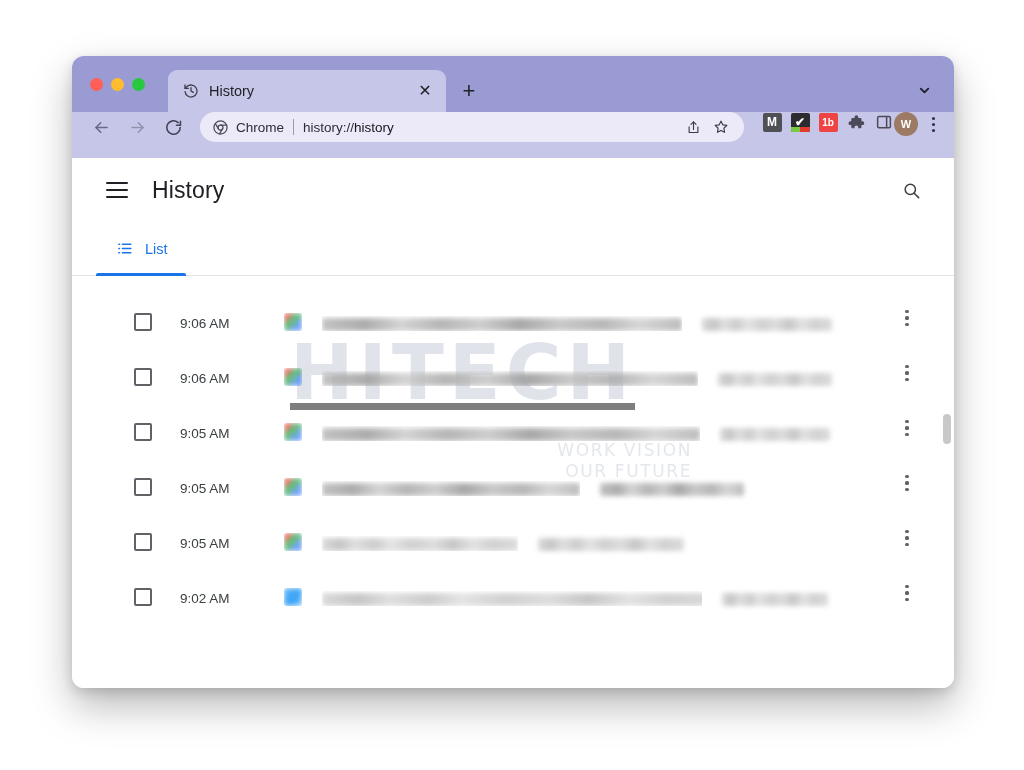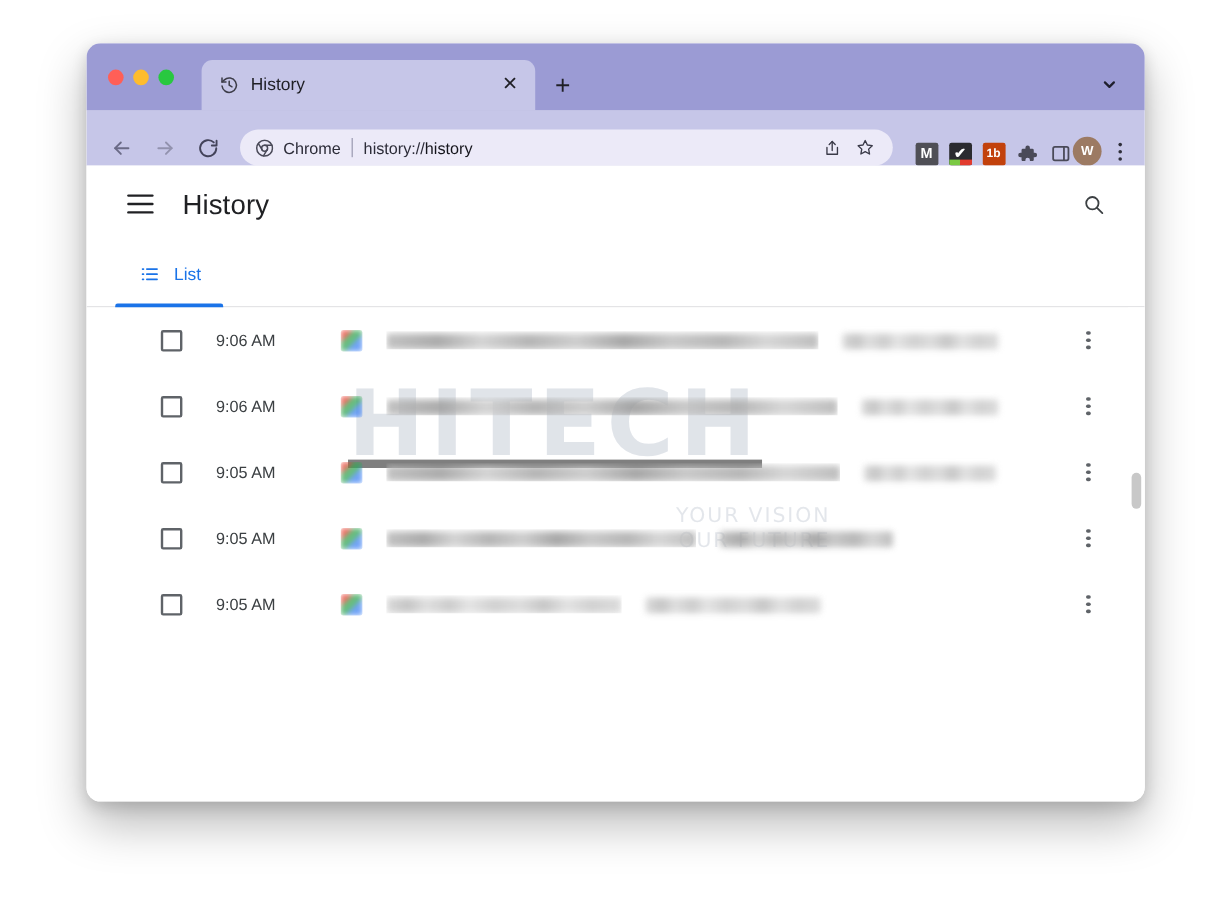--- a/index.html
+++ b/index.html
@@ -12,21 +12,21 @@
     background: #ffffff;
     font-family: "Liberation Sans", sans-serif;
     overflow: hidden;
     position: relative;
   }
 
   
   .browser-window {
     position: absolute;
     left: 72px;
-    top: 36px;
+    top: 56px;
     width: 882px;
     height: 632px;
     border-radius: 12px;
     background: #ffffff;
     box-shadow: 0 18px 40px rgba(0,0,0,0.28), 0 4px 12px rgba(0,0,0,0.14);
     overflow: hidden;
     display: flex;
     flex-direction: column;
   }
 
@@ -108,21 +108,21 @@
     width: 24px; height: 24px;
     display: flex; align-items: center; justify-content: center;
     cursor: pointer;
   }
 
   
   .toolbar {
     height: 46px;
     background: #c6c6e8;
     display: flex;
-    align-items: flex-end;
+    align-items: flex-start;
     padding: 0 10px 0 14px;
     box-sizing: border-box;
     flex: 0 0 auto;
   }
   .nav-btn {
     width: 30px; height: 30px;
     flex: 0 0 auto;
     display: flex; align-items: center; justify-content: center;
     color: #5f5f78;
     cursor: pointer;
@@ -204,21 +204,21 @@
     font-size: 12px;
     font-weight: bold;
     color: #ffffff;
     position: relative;
     overflow: hidden;
   }
   .ext-gmail { background: #4f4f56; }
   .ext-check { background: #2b2b30; }
   .ext-check .bar-l { position: absolute; left: 0; bottom: 0; width: 50%; height: 5px; background: #7ac943; }
   .ext-check .bar-r { position: absolute; right: 0; bottom: 0; width: 50%; height: 5px; background: #e23b2e; }
-  .ext-1b { background: #c2410c; font-size: 10px; }
+  .ext-1b { background: #ef4444; font-size: 10px; }
   .avatar {
     width: 24px; height: 24px;
     border-radius: 50%;
     background: #9c7a63;
     color: #ffffff;
     font-size: 11px;
     font-weight: bold;
     display: flex; align-items: center; justify-content: center;
     flex: 0 0 auto;
     cursor: pointer;
@@ -326,21 +326,21 @@
 
   
   .history-list {
     position: relative;
     height: 400px;
     overflow: hidden;
   }
   .history-row {
     height: 55px;
     display: flex;
-    align-items: center;
+    align-items: flex-end;
     padding: 0 22px 0 24px;
     box-sizing: border-box;
     position: relative;
     z-index: 2;
     cursor: pointer;
   }
   .row-checkbox {
     width: 18px; height: 18px;
     border: 2px solid #5f6368;
     border-radius: 2px;
@@ -646,21 +646,21 @@
         </span>
         <span class="vt-label">List</span>
       </div>
     </div>
 
     <div class="history-list">
 
       <div class="watermark">
         <div class="wm-logo">HITECH</div>
         <div class="wm-tagline">
-          <div>YOUR VISION</div>
+          <div>WORK VISION</div>
           <div>OUR FUTURE</div>
         </div>
       </div>
 
       <div class="history-row">
         <div class="row-checkbox"></div>
         <div class="row-time">9:06 AM</div>
         <div class="row-favicon">
           <div class="blur-favicon"></div>
         </div>
@@ -747,20 +747,38 @@
           <span class="blur-block" style="width:146px"></span>
         </div>
         <div class="row-menu">
           <span></span>
           <span></span>
           <span></span>
         </div>
       </div>
 
 
+      <div class="history-row">
+        <div class="row-checkbox"></div>
+        <div class="row-time">9:02 AM</div>
+        <div class="row-favicon">
+          <div class="blur-favicon blue"></div>
+        </div>
+        <div class="row-title">
+          <span class="blur-block" style="width:398px"></span>
+        </div>
+        <div class="row-url">
+          <span class="blur-block" style="width:106px"></span>
+        </div>
+        <div class="row-menu">
+          <span></span>
+          <span></span>
+          <span></span>
+        </div>
+      </div>
 
       <div class="page-scrollbar">
         <div class="thumb"></div>
       </div>
     </div>
 
   </div>
 </div>
 
 </body></html>

